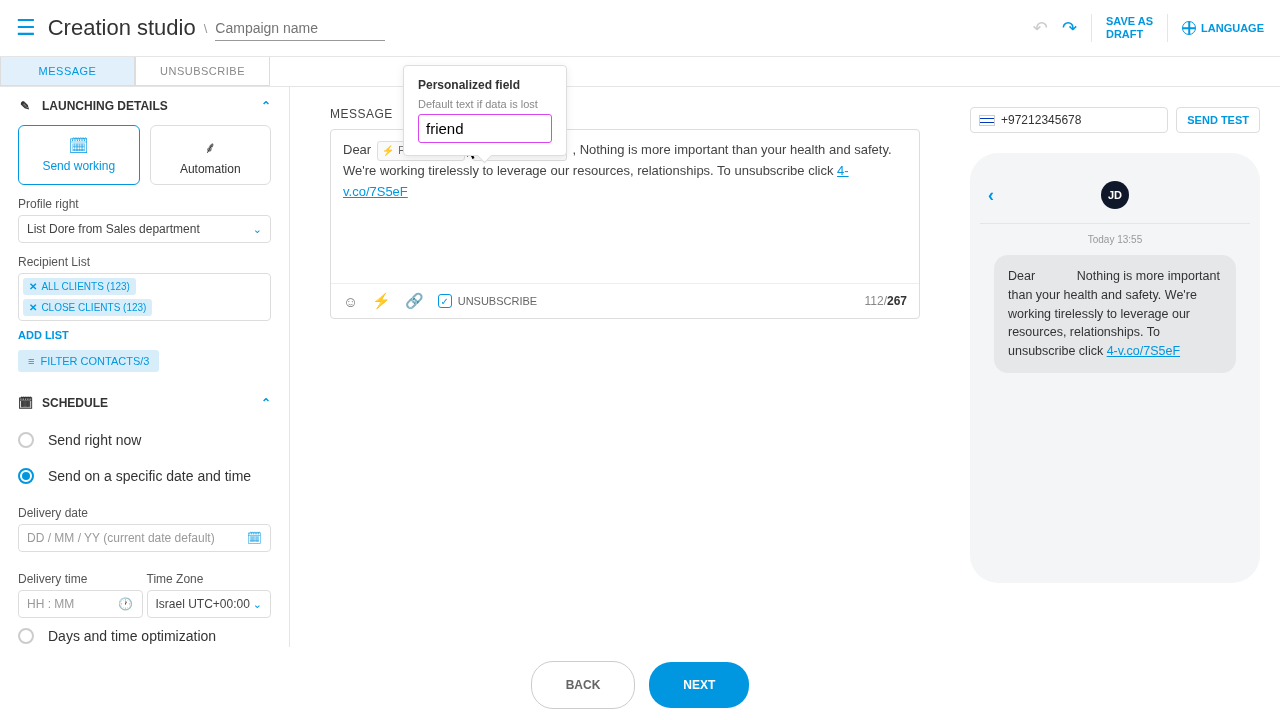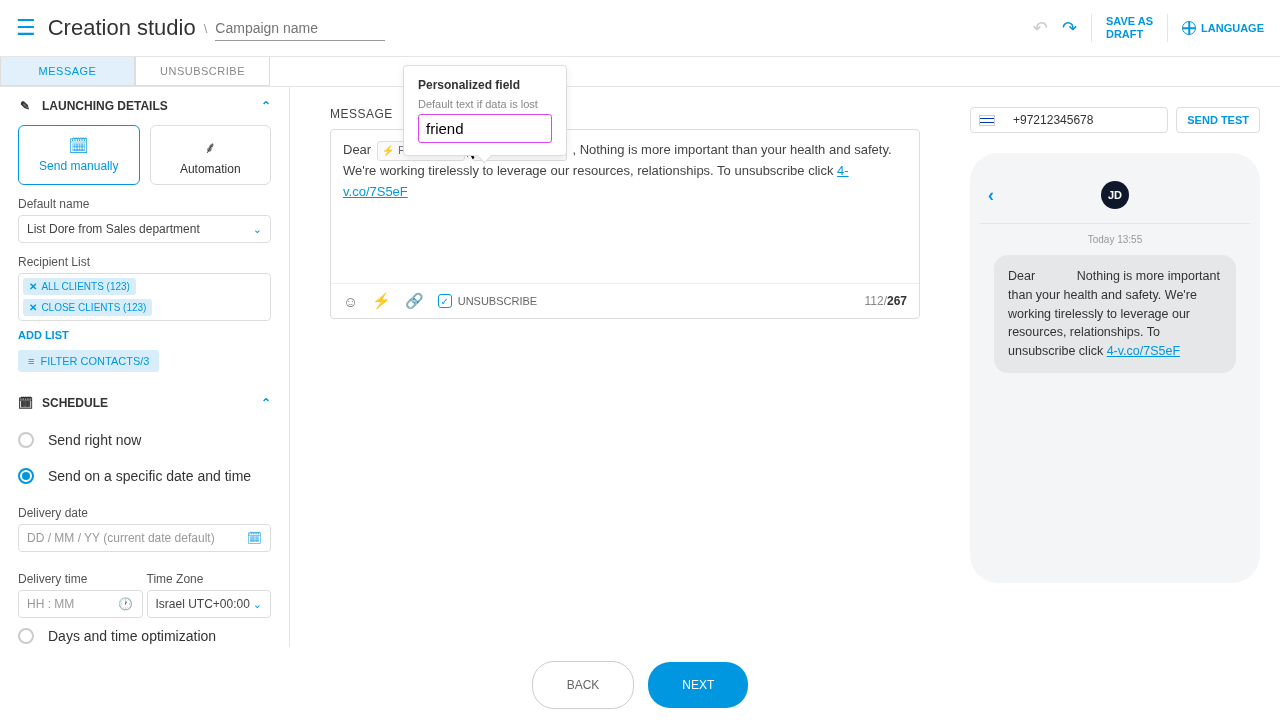--- a/index.html
+++ b/index.html
@@ -76,34 +76,34 @@
 
 .popover { position: absolute; top: -65px; left: 72px; background: #fff; border: 1px solid #ddd; border-radius: 4px; padding: 12px 14px; width: 164px; box-shadow: 0 2px 8px rgba(0,0,0,0.08); z-index: 10; }
 .popover:after { content: ""; position: absolute; bottom: -6px; left: 75px; width: 10px; height: 10px; background: #fff; border-right: 1px solid #ddd; border-bottom: 1px solid #ddd; transform: rotate(45deg); }
 .pop-title { font-size: 12px; font-weight: 600; margin-bottom: 6px; }
 .pop-sub { font-size: 11px; color: #888; margin-bottom: 4px; }
 .pop-input { width: 100%; border: 1px solid #d946ef; border-radius: 3px; padding: 5px 7px; font-size: 15px; }
 
 .right { width: 320px; padding: 20px 20px 0 10px; }
 .test-label { font-size: 12px; color: #555; margin-bottom: 6px; }
 .test-row { display: flex; gap: 8px; margin-bottom: 20px; }
-.phone-input { flex: 1; display: flex; align-items: center; border: 1px solid #ddd; border-radius: 4px; padding: 5px 8px; font-size: 12px; gap: 18px; }
+.phone-input { flex: 1; display: flex; align-items: center; border: 1px solid #ddd; border-radius: 4px; padding: 5px 8px; font-size: 12px; gap: 6px; }
 .flag { width: 16px; height: 11px; background: linear-gradient(#fff 0 20%, #0038b8 20% 30%, #fff 30% 70%, #0038b8 70% 80%, #fff 80%); border: 0.5px solid #ccc; position: relative; }
 .send-test { border: 1px solid #ddd; border-radius: 4px; padding: 6px 10px; font-size: 11px; color: #0097e0; font-weight: 600; background: #fff; cursor: pointer; }
 
 .phone-mock { background: #f3f5f7; border-radius: 28px; padding: 14px 10px; height: 430px; }
 .phone-top { display: flex; align-items: center; justify-content: center; position: relative; padding: 14px 0; border-bottom: 1px solid #e5e5e5; }
 .phone-back { position: absolute; left: 8px; color: #0097e0; font-size: 18px; font-weight: bold; }
 .avatar { width: 28px; height: 28px; background: #0f172a; color: #fff; border-radius: 50%; display: flex; align-items: center; justify-content: center; font-size: 11px; font-weight: 600; }
 .phone-date { text-align: center; font-size: 10px; color: #999; padding: 10px 0; }
 .bubble { background: #e5e7e9; border-radius: 14px; padding: 12px 14px; margin: 0 14px; font-size: 12.5px; line-height: 1.5; color: #333; }
 .bubble a { color: #0097e0; text-decoration: underline; }
 
 .footer { position: fixed; bottom: 0; left: 0; right: 0; height: 70px; display: flex; align-items: center; justify-content: center; gap: 14px; background: #fff; }
-.btn { padding: 16px 34px; border-radius: 22px; font-size: 12px; font-weight: 400; cursor: pointer; }
+.btn { padding: 16px 34px; border-radius: 22px; font-size: 12px; font-weight: 700; cursor: pointer; }
 .btn-back { background: #fff; border: 1px solid #ccc; color: #666; }
 .btn-next { background: #0097e0; border: none; color: #fff; }
 
 .cursor { position: absolute; width: 14px; height: 18px; pointer-events: none; }
 </style>
 </head>
 <body>
 
 <div class="header">
   <span class="hamburger">☰</span>
@@ -131,24 +131,24 @@
 
 <div class="body">
   <div class="sidebar">
     <div class="section-head">
       <span class="ico">✎</span>
       <span>LAUNCHING DETAILS</span>
       <span class="chev">⌃</span>
     </div>
     <div class="section-body">
       <div class="mode-row">
-        <div class="mode-btn active"><span class="mi">🗓</span><span>Send manually</span></div>
+        <div class="mode-btn active"><span class="mi">🗓</span><span>Send working</span></div>
         <div class="mode-btn"><span class="mi">⸙</span><span>Automation</span></div>
       </div>
-      <div class="field-label">Default name</div>
+      <div class="field-label">Profile right</div>
       <div class="select">
           <span>List Dore from Sales department</span>
           <span class="chev">⌄</span>
         </div>
       <div class="field-label">Recipient List</div>
       <div class="chips">
         <span class="chip">
             <span class="x">✕</span>
             <span>ALL CLIENTS (123)</span>
           </span>

